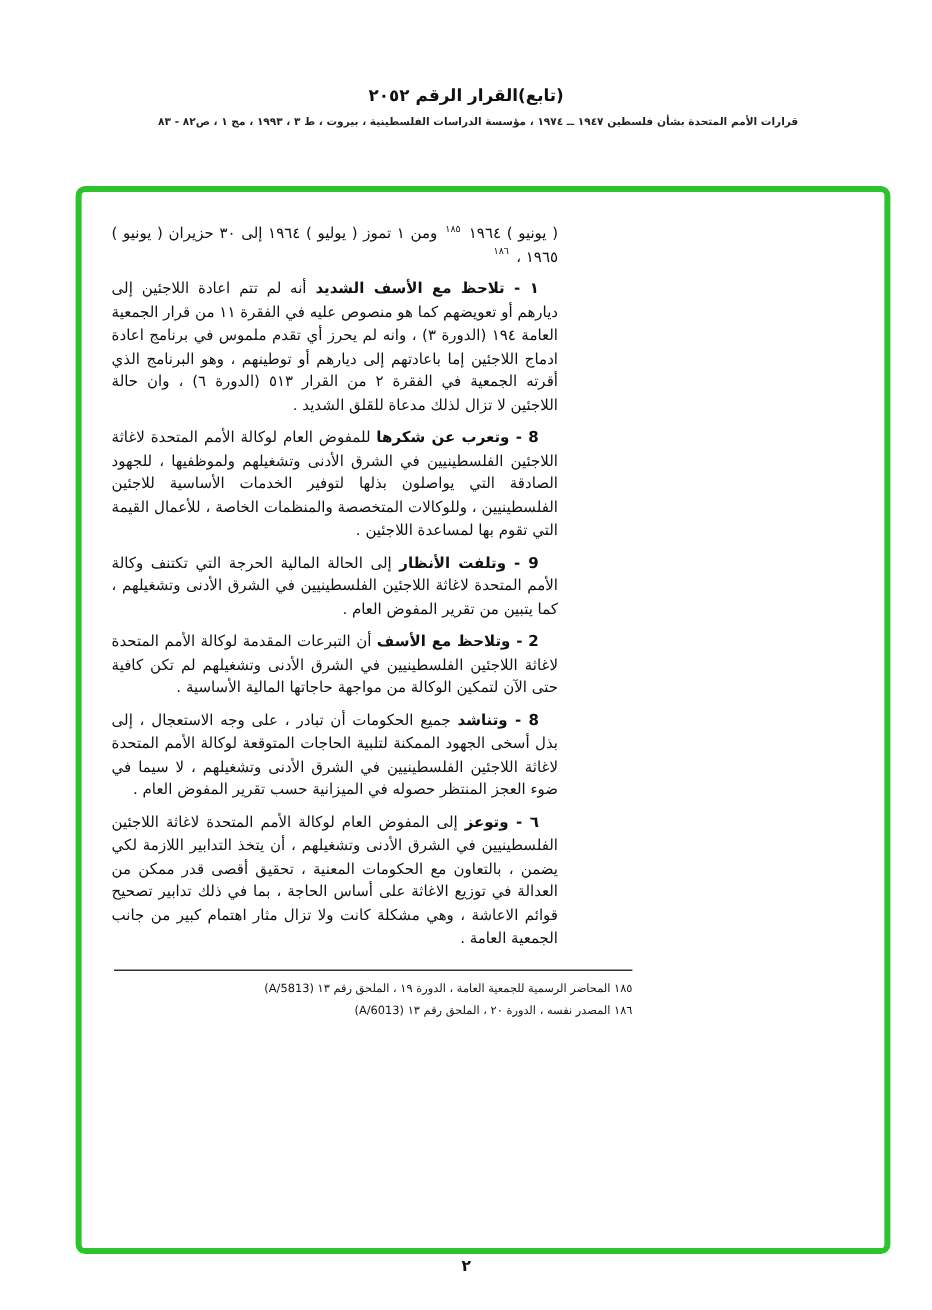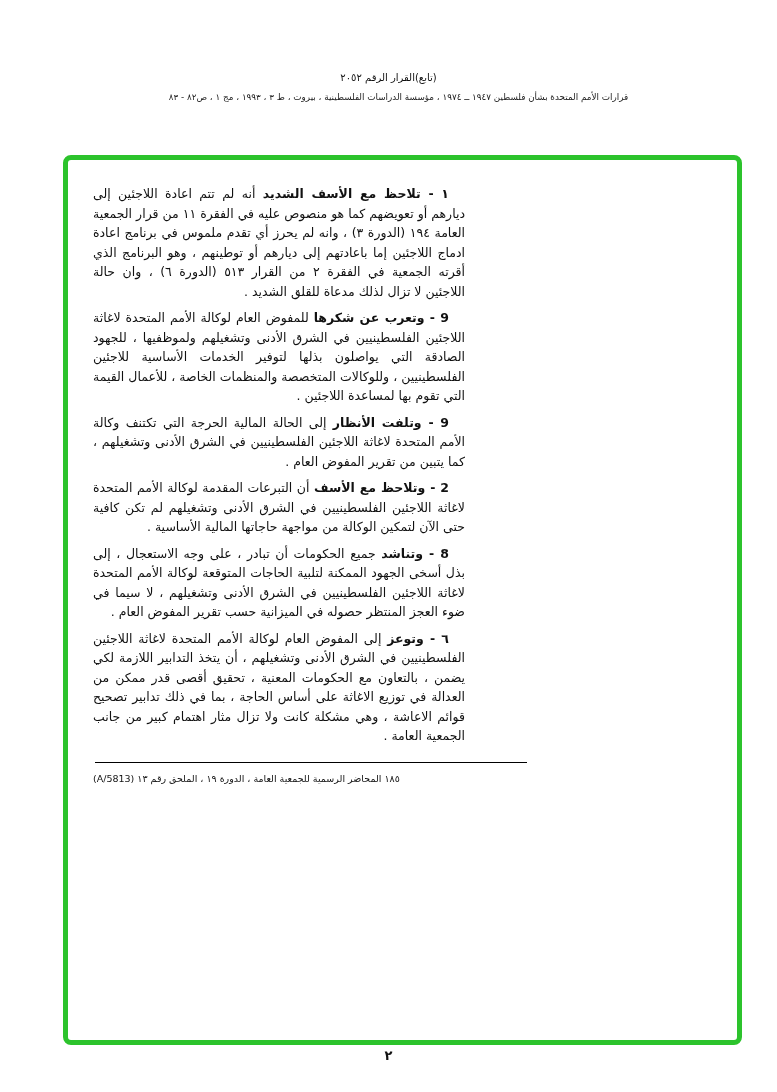--- a/index.html
+++ b/index.html
@@ -17,28 +17,28 @@
   }
   .page-header {
     position: absolute;
     top: 72px;
     left: 0;
     right: 0;
     text-align: center;
     direction: rtl;
   }
   .res-title {
-    font-size: 10px;
-    font-weight: normal;
+    font-size: 14px;
+    font-weight: bold;
     letter-spacing: 0.5px;
   }
   .res-citation {
     margin-top: 9px;
     font-size: 8.8px;
-    font-weight: normal;
+    font-weight: bold;
     color: #222;
     margin-left: 20px;
   }
   .green-box {
     position: absolute;
     left: 63px;
     top: 155px;
     width: 669px;
     height: 880px;
     border: 5px solid #2cc32c;
@@ -71,21 +71,21 @@
     padding: 0 2px;
   }
   .fn-rule {
     border: 0;
     border-top: 1.5px solid #000;
     width: 432px;
     margin: 16px -62px 7px auto;
   }
   .footnote {
     direction: rtl;
-    text-align: left;
+    text-align: right;
     font-size: 9.5px;
     line-height: 18px;
     margin-right: -62px;
   }
   .page-number {
     position: absolute;
     top: 1048px;
     left: 0;
     right: 0;
     text-align: center;
@@ -97,33 +97,35 @@
 <body>
 
 <div class="page-header">
   <div class="res-title">(تابع)القرار الرقم ٢٠٥٢</div>
   <div class="res-citation">قرارات الأمم المتحدة بشأن فلسطين ١٩٤٧ ــ ١٩٧٤ ، مؤسسة الدراسات الفلسطينية ، بيروت ، ط ٣ ، ١٩٩٣ ، مج ١ ، ص٨٢ - ٨٣</div>
 </div>
 
 <div class="green-box">
   <div class="text-col">
 
+    <p class="intro"><span>( يونيو ) ١٩٦٤ </span><sup class="fn-ref">١٨٥</sup><span> ومن ١ تموز ( يوليو ) ١٩٦٤ إلى ٣٠ حزيران ( يونيو ) ١٩٦٥ ، </span><sup class="fn-ref">١٨٦</sup></p>
 
     <p class="para"><span class="lead">١ - تلاحظ مع الأسف الشديد</span><span> أنه لم تتم اعادة اللاجئين إلى ديارهم أو تعويضهم كما هو منصوص عليه في الفقرة ١١ من قرار الجمعية العامة ١٩٤ (الدورة ٣) ، وانه لم يحرز أي تقدم ملموس في برنامج اعادة ادماج اللاجئين إما باعادتهم إلى ديارهم أو توطينهم ، وهو البرنامج الذي أقرته الجمعية في الفقرة ٢ من القرار ٥١٣ (الدورة ٦) ، وان حالة اللاجئين لا تزال لذلك مدعاة للقلق الشديد .</span></p>
 
-    <p class="para"><span class="lead">9 - وتعرب عن شكرها</span><span> للمفوض العام لوكالة الأمم المتحدة لاغاثة اللاجئين الفلسطينيين في الشرق الأدنى وتشغيلهم ولموظفيها ، للجهود الصادقة التي يواصلون بذلها لتوفير الخدمات الأساسية للاجئين الفلسطينيين ، وللوكالات المتخصصة والمنظمات الخاصة ، للأعمال القيمة التي تقوم بها لمساعدة اللاجئين .</span></p>
+    <p class="para"><span class="lead">8 - وتعرب عن شكرها</span><span> للمفوض العام لوكالة الأمم المتحدة لاغاثة اللاجئين الفلسطينيين في الشرق الأدنى وتشغيلهم ولموظفيها ، للجهود الصادقة التي يواصلون بذلها لتوفير الخدمات الأساسية للاجئين الفلسطينيين ، وللوكالات المتخصصة والمنظمات الخاصة ، للأعمال القيمة التي تقوم بها لمساعدة اللاجئين .</span></p>
 
     <p class="para"><span class="lead">9 - وتلفت الأنظار</span><span> إلى الحالة المالية الحرجة التي تكتنف وكالة الأمم المتحدة لاغاثة اللاجئين الفلسطينيين في الشرق الأدنى وتشغيلهم ، كما يتبين من تقرير المفوض العام .</span></p>
 
     <p class="para"><span class="lead">2 - وتلاحظ مع الأسف</span><span> أن التبرعات المقدمة لوكالة الأمم المتحدة لاغاثة اللاجئين الفلسطينيين في الشرق الأدنى وتشغيلهم لم تكن كافية حتى الآن لتمكين الوكالة من مواجهة حاجاتها المالية الأساسية .</span></p>
 
     <p class="para"><span class="lead">8 - وتناشد</span><span> جميع الحكومات أن تبادر ، على وجه الاستعجال ، إلى بذل أسخى الجهود الممكنة لتلبية الحاجات المتوقعة لوكالة الأمم المتحدة لاغاثة اللاجئين الفلسطينيين في الشرق الأدنى وتشغيلهم ، لا سيما في ضوء العجز المنتظر حصوله في الميزانية حسب تقرير المفوض العام .</span></p>
 
     <p class="para"><span class="lead">٦ - وتوعز</span><span> إلى المفوض العام لوكالة الأمم المتحدة لاغاثة اللاجئين الفلسطينيين في الشرق الأدنى وتشغيلهم ، أن يتخذ التدابير اللازمة لكي يضمن ، بالتعاون مع الحكومات المعنية ، تحقيق أقصى قدر ممكن من العدالة في توزيع الاغاثة على أساس الحاجة ، بما في ذلك تدابير تصحيح قوائم الاعاشة ، وهي مشكلة كانت ولا تزال مثار اهتمام كبير من جانب الجمعية العامة .</span></p>
 
     <hr class="fn-rule">
 
     <div class="footnote">١٨٥ المحاضر الرسمية للجمعية العامة ، الدورة ١٩ ، الملحق رقم ١٣ (A/5813)</div>
+    <div class="footnote">١٨٦ المصدر نفسه ، الدورة ٢٠ ، الملحق رقم ١٣ (A/6013)</div>
 
   </div>
 </div>
 
 <div class="page-number">٢</div>
 
 </body></html>

